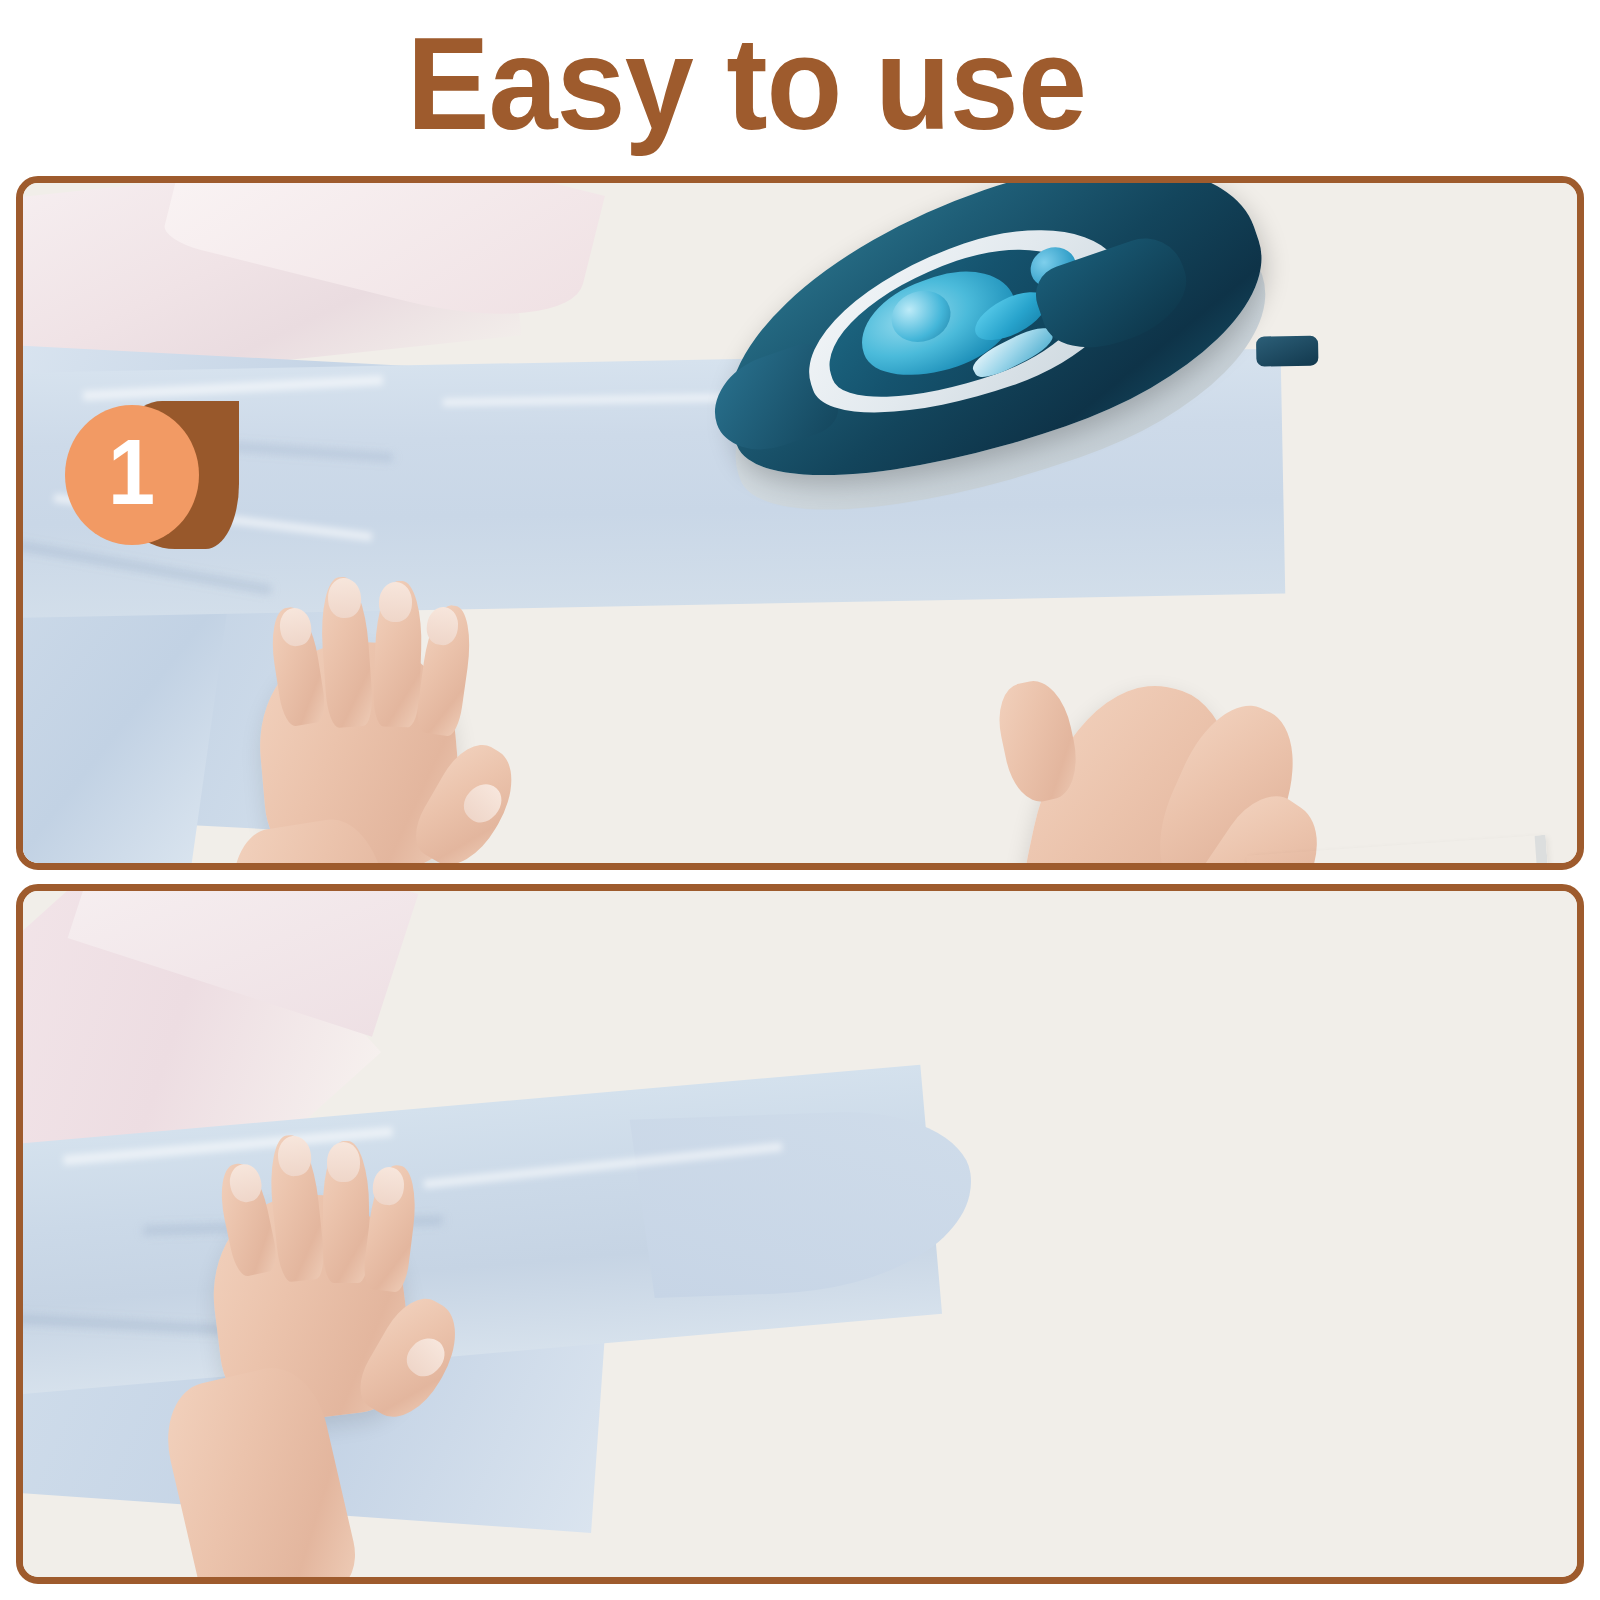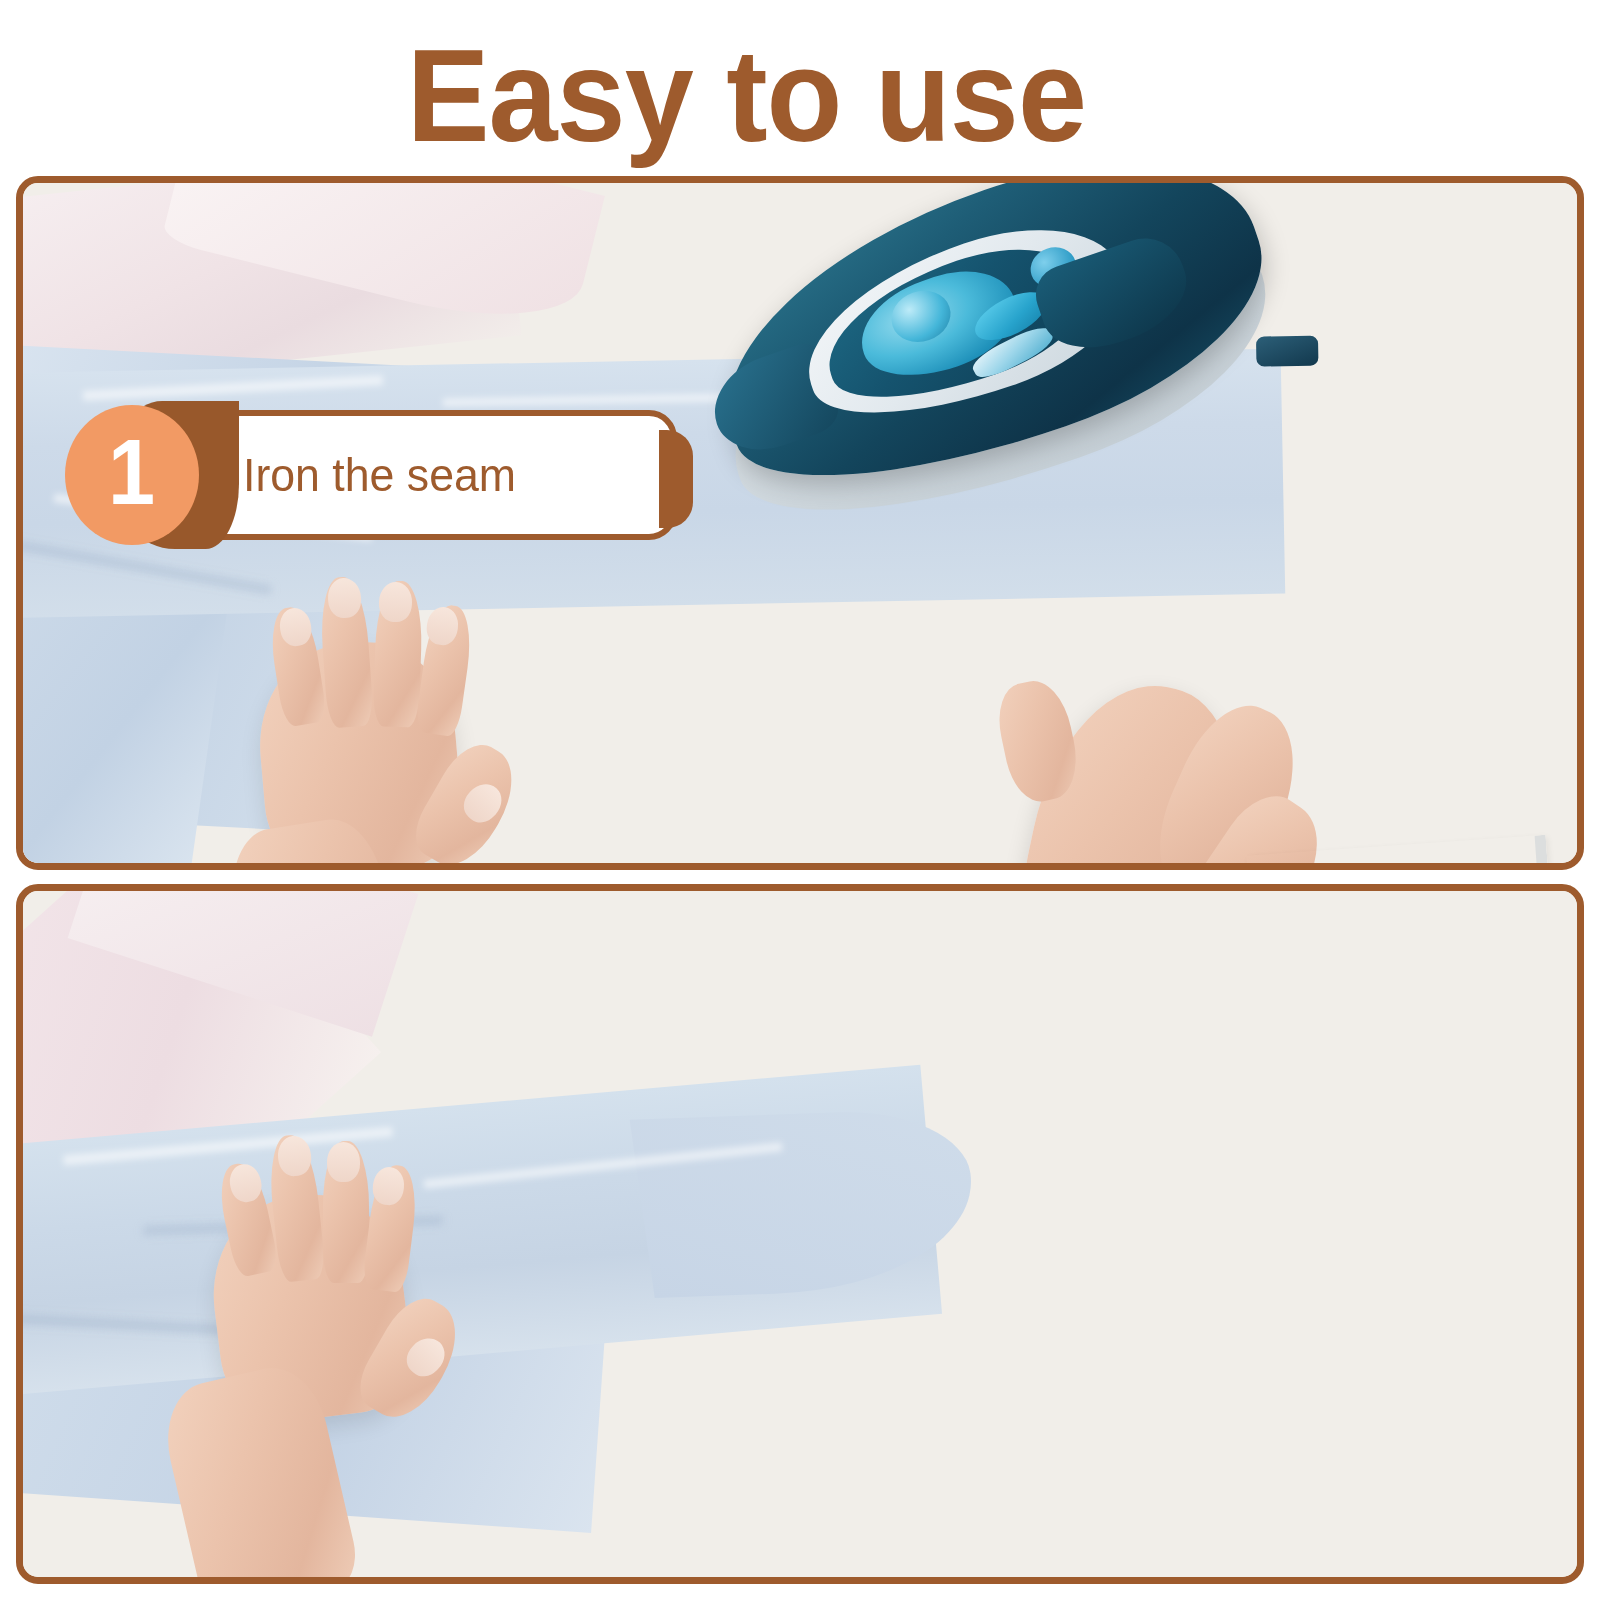--- a/index.html
+++ b/index.html
@@ -6,21 +6,21 @@
   html,body{ width:1600px; height:1600px; }
   body{
     background:#ffffff;
     font-family:"Liberation Sans", sans-serif;
     overflow:hidden;
     position:relative;
   }
 
   
   .title-wrap{
-    position:absolute; left:0; top:26px; width:1492px; height:140px;
+    position:absolute; left:0; top:14px; width:1492px; height:140px;
     display:flex; align-items:center; justify-content:center;
   }
   .title{
     font-family:"Liberation Sans", sans-serif;
     font-weight:700;
     font-size:132px;
     line-height:1;
     letter-spacing:-1px;
     color:#9E5B2D;
     transform:scaleX(0.94);
@@ -329,23 +329,20 @@
     </div>
   </div>
 
   <div class="step" id="step1">
     <div class="badge-group">
       <div class="badge-shadow"></div>
       <div class="badge">
         <span>1</span>
       </div>
     </div>
-    <div class="label-box">
-      <div class="label-text">Iron the seam</div>
-    </div>
   </div>
 </div>
 
 <div class="panel" id="panel2">
   <div class="photo">
     <div class="photo-bg"></div>
 
     <div class="blob p2-pinkcloth"></div>
     <div class="blob p2-pinkcloth2"></div>
 

